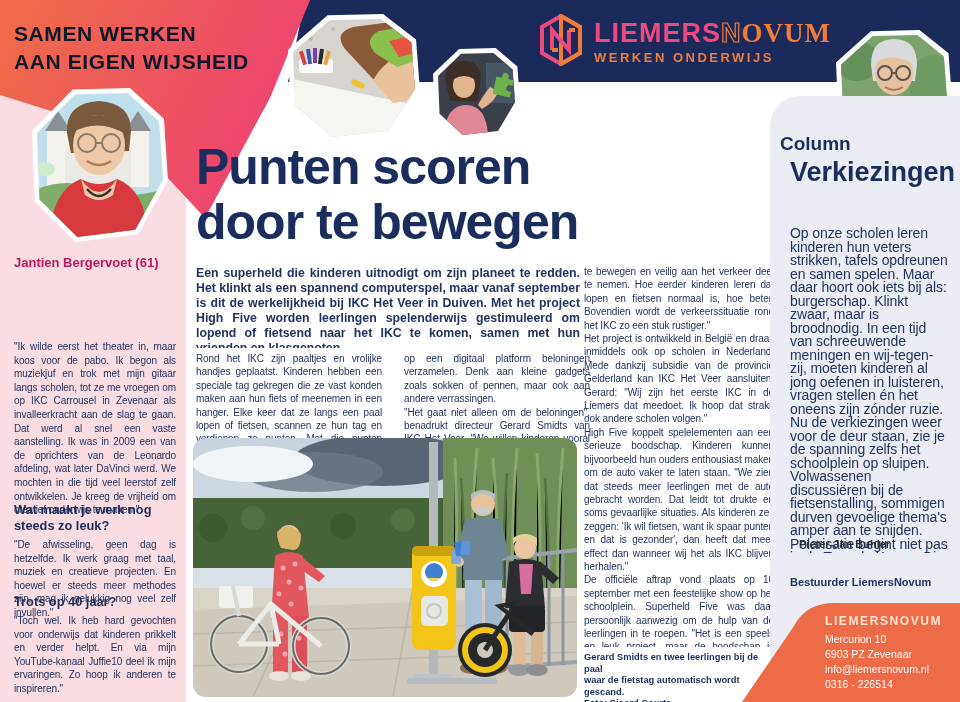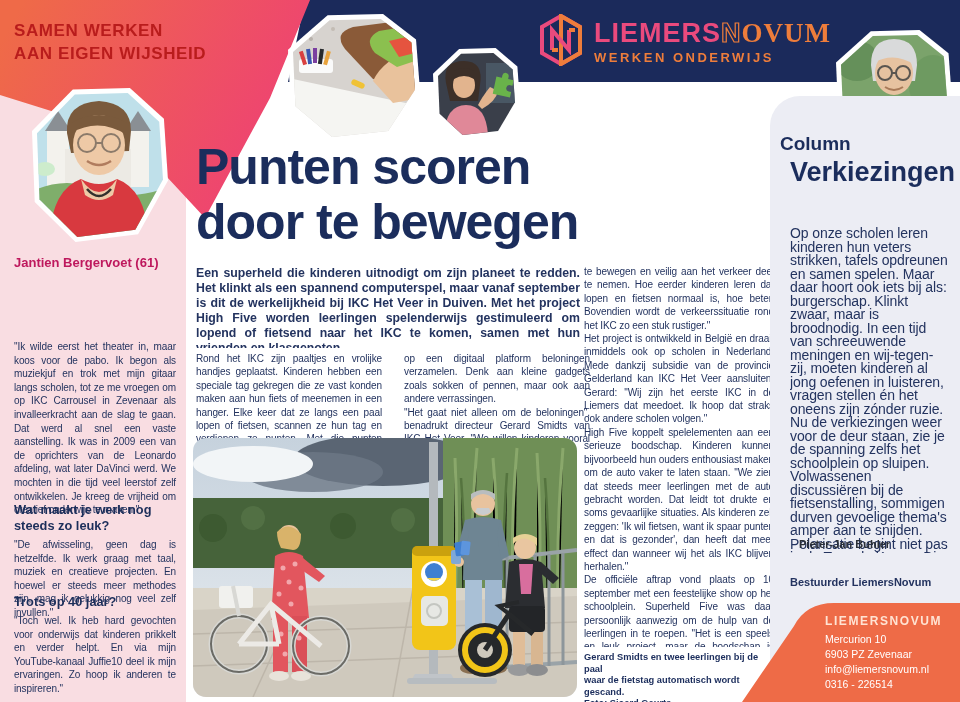--- a/index.html
+++ b/index.html
@@ -4,22 +4,22 @@
 <style>
   html,body{margin:0;padding:0;background:#ffffff;}
   .page{position:relative;width:960px;height:702px;overflow:hidden;
         font-family:"Liberation Sans",sans-serif;background:#ffffff;}
 
   
   .sidebar{position:absolute;left:0;top:0;width:186px;height:702px;background:#f9dde2;}
   .masthead-gradient{position:absolute;left:0;top:0;width:340px;height:230px;
       background:linear-gradient(118deg,#ef6a48 5%,#ee4273 78%);
       clip-path:polygon(0 0,310px 0,270px 98px,205px 218px,128px 135px,0 95px);}
-  .tagline{position:absolute;left:14px;top:20px;color:#b91c1c;font-weight:bold;
-      font-size:17px;line-height:1.33;letter-spacing:.6px;}
+  .tagline{position:absolute;left:14px;top:20px;color:#0f172a;font-weight:bold;
+      font-size:21px;line-height:1.33;letter-spacing:.6px;}
 
   
   .navyband{position:absolute;left:0;top:0;width:960px;height:82px;background:#1b2a5b;
       clip-path:polygon(305px 0,100% 0,100% 100%,288px 100%);}
   .logo{position:absolute;left:538px;top:14px;display:flex;align-items:center;}
   .logo-text{margin-left:10px;}
   .logo-word{font-weight:bold;font-size:27px;letter-spacing:1px;line-height:1;}
   .lw-pink{color:#ea4a7d;}
   .lw-n{color:#1b2a5b;-webkit-text-stroke:1.2px #ee7d3b;}
   .lw-orange{color:#ee7d3b;font-family:Liberation Serif, serif;}

